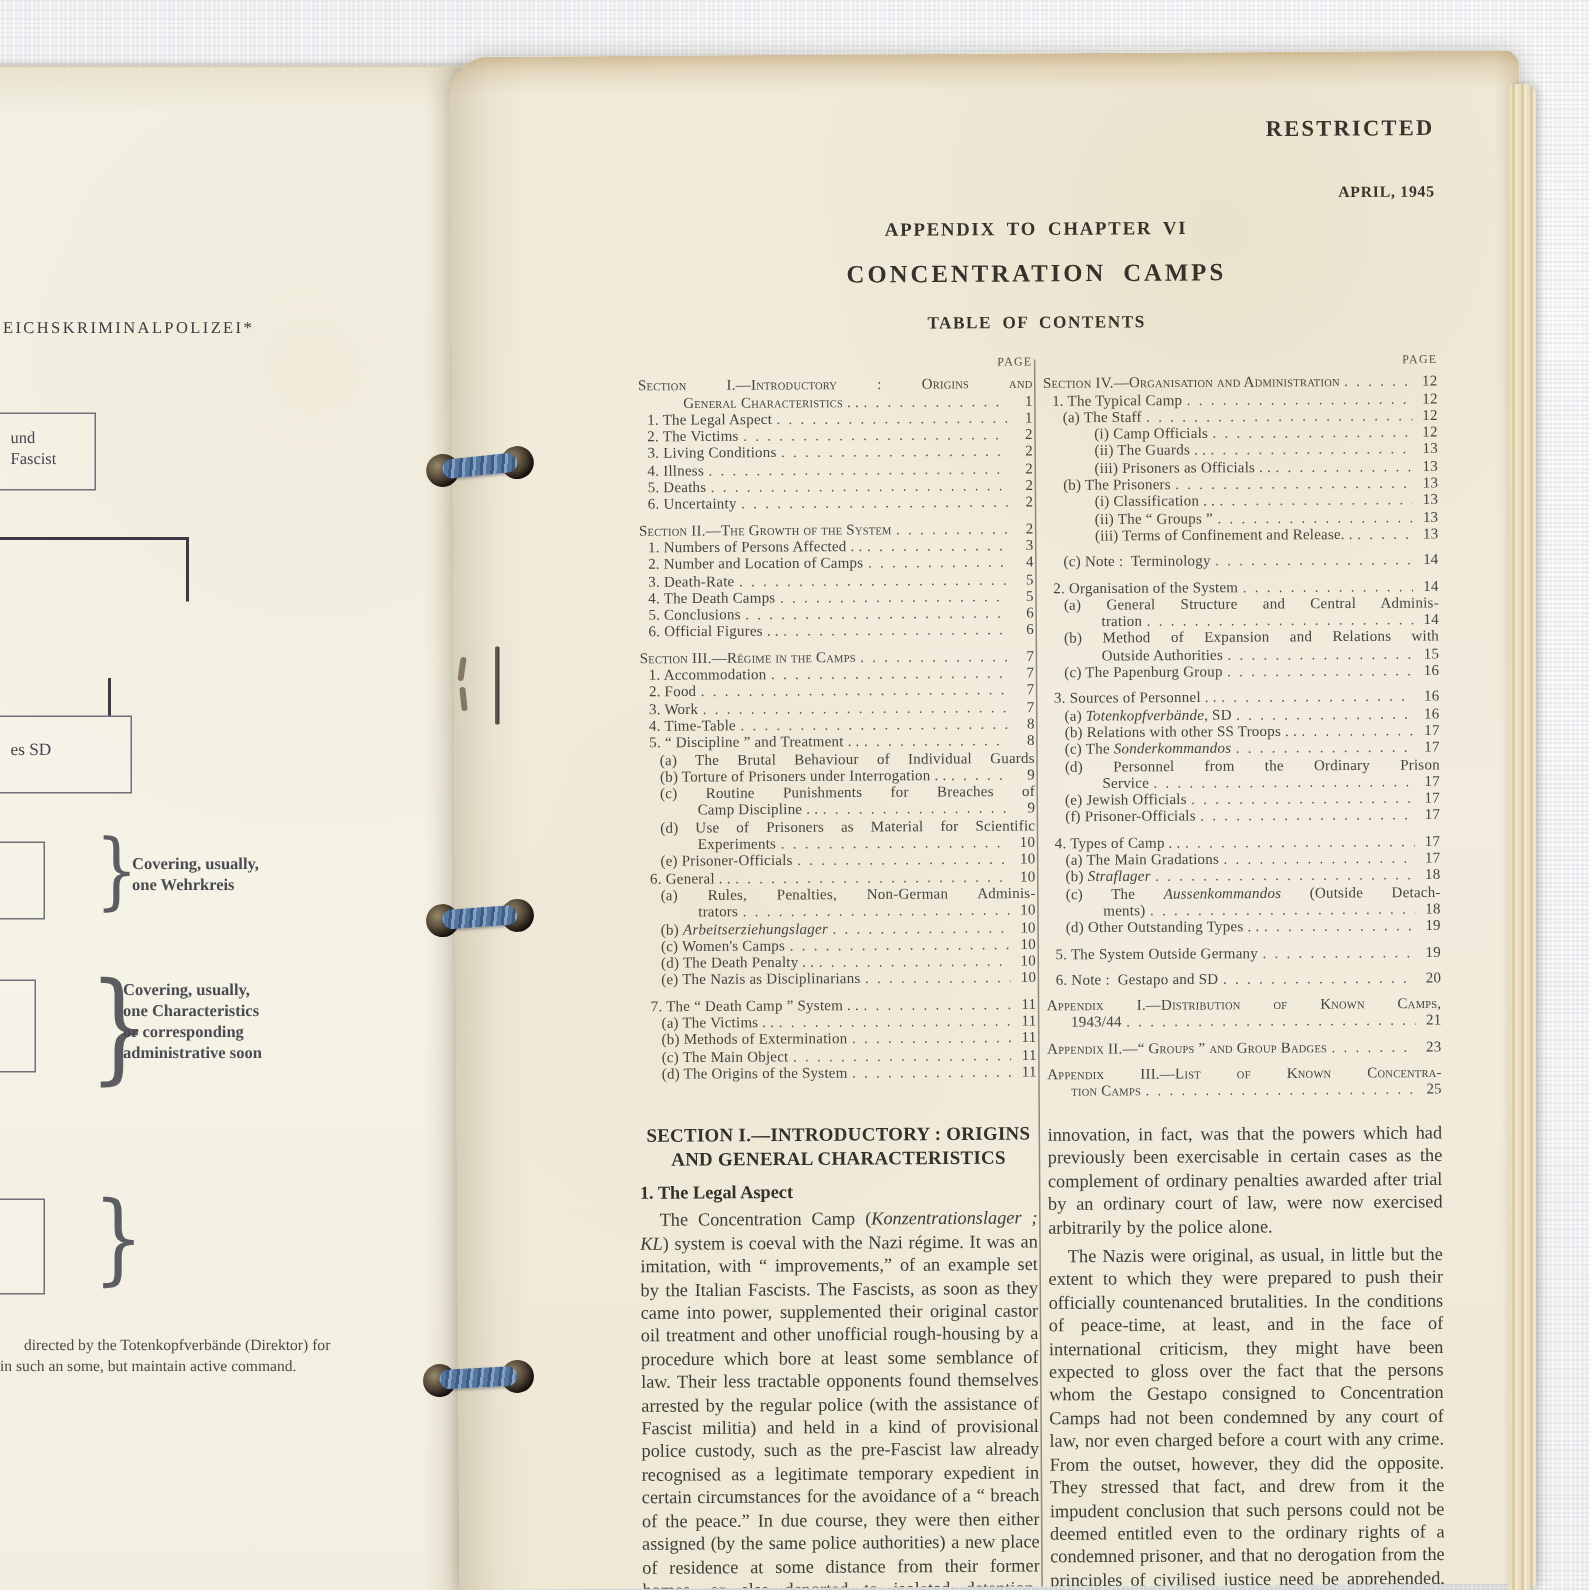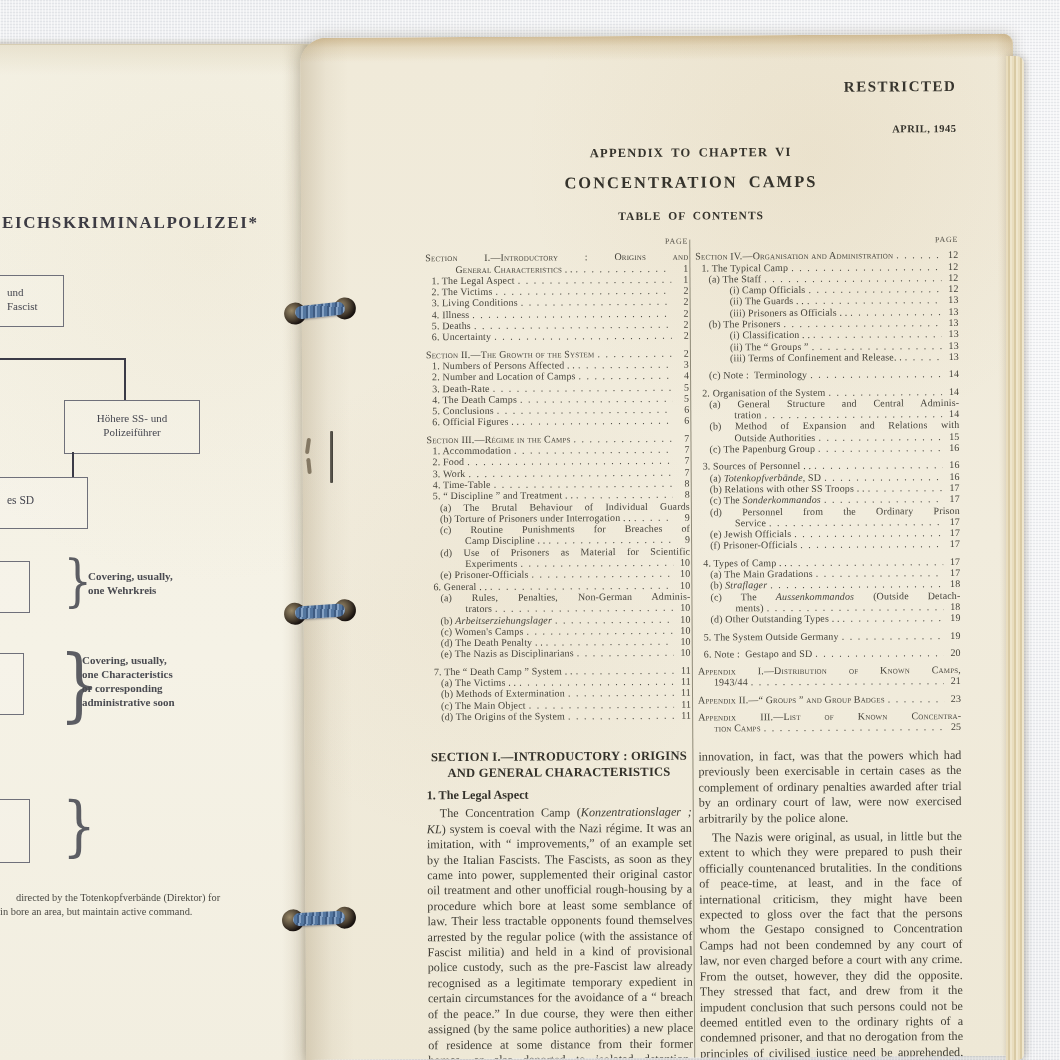--- a/index.html
+++ b/index.html
@@ -46,21 +46,21 @@
     background:radial-gradient(circle at 35% 35%, #9a8a6a, #4c4132 45%, #191310 70%);}
   .stitch .hole.r{right:0;}
   .stitch .hole.l{left:0;}
   .stitch .thread{position:absolute;left:11px;right:11px;top:5px;height:13px;border-radius:7px;
     background:repeating-linear-gradient(100deg,#84a1c4 0 2px,#54769f 2px 5px,#3e5b82 5px 7px);
     box-shadow:0 1px 2px rgba(40,40,60,.4);}
   .staple{position:absolute;left:330px;top:431px;width:3px;height:52px;
     background:linear-gradient(90deg,#6a665c,#3f3c35);border-radius:1px;}
   .tear{position:absolute;width:4px;height:16px;border-radius:2px;background:#6e614c;opacity:.8;}
   
-  .lp-title{position:absolute;left:32px;top:168px;font-weight:bold;font-size:17px;
+  .lp-title{position:absolute;left:32px;top:168px;font-weight:normal;font-size:11px;
     letter-spacing:1.6px;color:#3c3b43;}
   .obox{position:absolute;border:1px solid #6f707a;background:rgba(255,255,255,.12);
     color:#45464f;font-size:11px;line-height:14px;}
   .obox .ctr{text-align:center;}
   .oline{position:absolute;background:#3b3b47;}
   .brace{position:absolute;color:#5c5d63;font-family:"DejaVu Serif",serif;font-weight:normal;
     transform:scaleX(.8);line-height:1;}
   .note{position:absolute;color:#4a4b51;font-size:11px;line-height:14px;font-weight:bold;}
   .footnote{position:absolute;color:#4b4a44;font-size:10.4px;line-height:14px;}
   
@@ -120,26 +120,20 @@
     <div class="obox" style="left:-34px;top:230px;width:126px;height:50px;">
       <div style="padding:9px 0 0 70px;">
         <div>und</div>
         <div>Fascist</div>
       </div>
     </div>
 
     <div class="oline" style="left:0;top:313px;width:156px;height:2px;"></div>
     <div class="oline" style="left:154px;top:313px;width:2px;height:43px;"></div>
 
-    <div class="obox" style="left:94px;top:355px;width:134px;height:52px;">
-      <div class="ctr" style="padding-top:10px;">
-        <div>Höhere SS- und</div>
-        <div>Polizeiführer</div>
-      </div>
-    </div>
 
     <div class="oline" style="left:102px;top:407px;width:2px;height:26px;"></div>
 
     <div class="obox" style="left:-12px;top:432px;width:128px;height:50px;">
       <div style="padding:15px 0 0 48px;font-size:11.5px;">es SD</div>
     </div>
 
     <div class="obox" style="left:-32px;top:516px;width:90px;height:50px;"></div>
     <span class="brace" style="left:90px;top:508px;font-size:56px;">}</span>
     <div class="note" style="left:118px;top:524px;">
@@ -154,21 +148,21 @@
       <div>one Characteristics</div>
       <div>or corresponding</div>
       <div>administrative soon</div>
     </div>
 
     <div class="obox" style="left:-32px;top:754px;width:90px;height:62px;"></div>
     <span class="brace" style="left:88px;top:748px;font-size:66px;">}</span>
 
     <div class="footnote" style="left:30px;top:846px;width:280px;">
       <div style="padding-left:16px;">directed by the Totenkopfverbände (Direktor) for</div>
-      <div>in bore an area, but maintain active command.</div>
+      <div>in such an some, but maintain active command.</div>
     </div>
   </div>
 
   <div class="page page-right">
 
     <div class="hdr-right">
       <div class="restricted">RESTRICTED</div>
       <div class="date">APRIL, 1945</div>
     </div>
 

